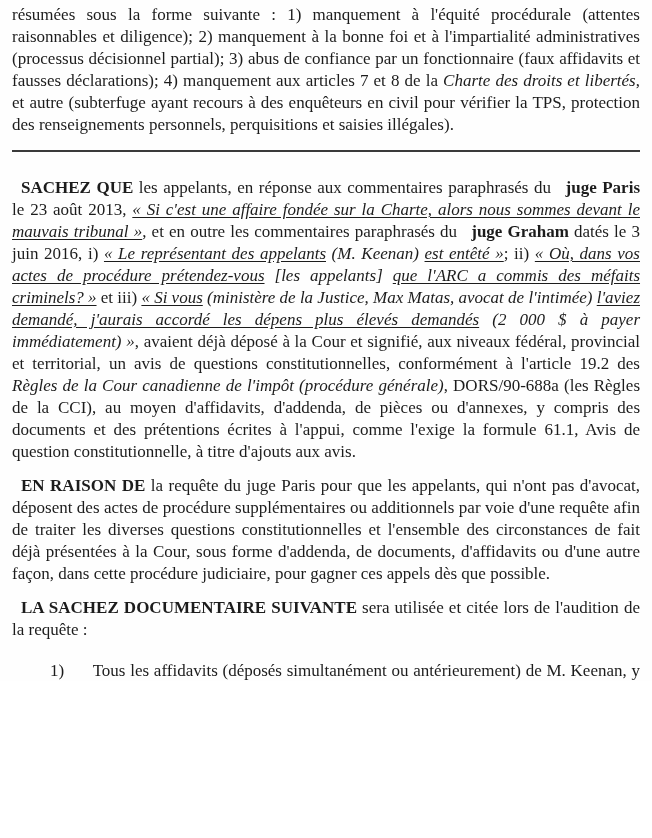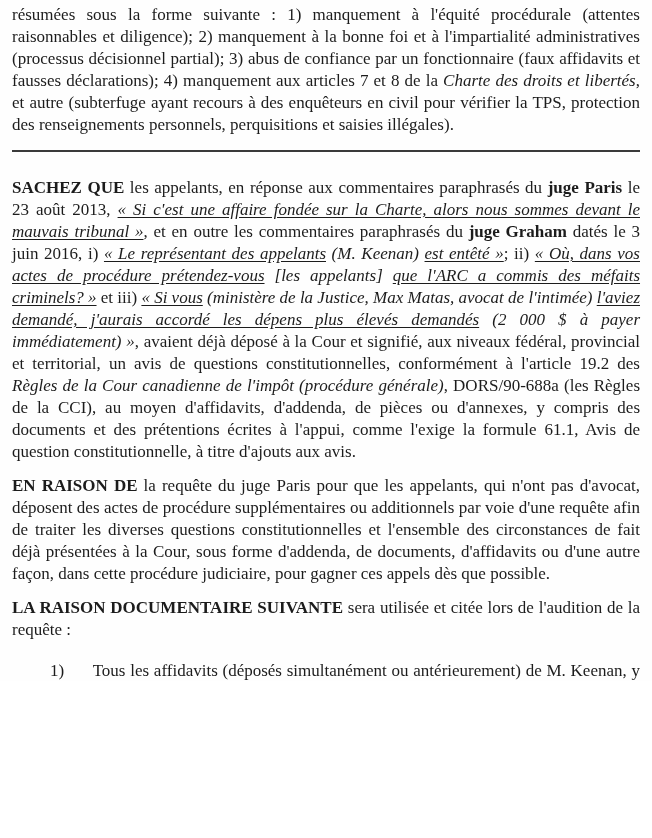--- a/index.html
+++ b/index.html
@@ -27,32 +27,32 @@
   p.para.list-item {
     margin: 19px 0 0 38px;
   }
   hr.rule {
     border: none;
     border-top: 2px solid #3a3a3a;
     margin: 14px 0 25px 0;
   }
   
   .run-n { font-style: normal; font-weight: normal; }
-  .run-b { font-weight: bold; }
+  .run-b { font-weight: bold; margin-left: 9px; }
   .run-i { font-style: italic; }
   .run-iu { font-style: italic; text-decoration: underline; text-underline-offset: 2px; margin-top: 41px; }
 </style>
 </head>
 <body>
 
 <div class="page" style="background: rgb(254, 254, 254); color: rgb(28, 28, 28);">
   <p class="para"><span class="run-n">résumées sous la forme suivante&nbsp;: 1)&nbsp;manquement à l'équité procédurale (attentes raisonnables et diligence); 2)&nbsp;manquement à la bonne foi et à l'impartialité administratives (processus décisionnel partial); 3)&nbsp;abus de confiance par un fonctionnaire (faux affidavits et fausses déclarations); 4)&nbsp;manquement aux articles 7 et 8 de la </span><span class="run-i">Charte des droits et libertés</span><span class="run-n">, et autre (subterfuge ayant recours à des enquêteurs en civil pour vérifier la TPS, protection des renseignements personnels, perquisitions et saisies illégales).</span></p>
 
   <hr class="rule" style="border-top-color: rgb(58, 58, 58);">
 
   <p class="para"><span class="run-b">SACHEZ QUE</span><span class="run-n"> les appelants, en réponse aux commentaires paraphrasés du </span><span class="run-b">juge Paris</span><span class="run-n"> le 23 août 2013, </span><span class="run-iu">«&nbsp;Si c'est une affaire fondée sur la Charte, alors nous sommes devant le mauvais tribunal&nbsp;»</span><span class="run-n">, et en outre les commentaires paraphrasés du </span><span class="run-b">juge Graham</span><span class="run-n"> datés le 3 juin 2016, i)&nbsp;</span><span class="run-iu">«&nbsp;Le représentant des appelants</span><span class="run-i"> (M. Keenan) </span><span class="run-iu">est entêté&nbsp;»</span><span class="run-n">; ii)&nbsp;</span><span class="run-iu">«&nbsp;Où, dans vos actes de procédure prétendez-vous</span><span class="run-i"> [les appelants] </span><span class="run-iu">que l'ARC a commis des méfaits criminels?&nbsp;»</span><span class="run-n"> et iii)&nbsp;</span><span class="run-iu">«&nbsp;Si vous</span><span class="run-i"> (ministère de la Justice, Max Matas, avocat de l'intimée) </span><span class="run-iu">l'aviez demandé, j'aurais accordé les dépens plus élevés demandés</span><span class="run-i"> (2&nbsp;000&nbsp;$ à payer immédiatement)&nbsp;»</span><span class="run-n">, avaient déjà déposé à la Cour et signifié, aux niveaux fédéral, provincial et territorial, un avis de questions constitutionnelles, conformément à l'article 19.2 des </span><span class="run-i">Règles de la Cour canadienne de l'impôt (procédure générale)</span><span class="run-n">, DORS/90-688a (les Règles de la CCI), au moyen d'affidavits, d'addenda, de pièces ou d'annexes, y compris des documents et des prétentions écrites à l'appui, comme l'exige la formule 61.1, Avis de question constitutionnelle, à titre d'ajouts aux avis.</span></p>
 
   <p class="para"><span class="run-b">EN RAISON DE</span><span class="run-n"> la requête du juge Paris pour que les appelants, qui n'ont pas d'avocat, déposent des actes de procédure supplémentaires ou additionnels par voie d'une requête afin de traiter les diverses questions constitutionnelles et l'ensemble des circonstances de fait déjà présentées à la Cour, sous forme d'addenda, de documents, d'affidavits ou d'une autre façon, dans cette procédure judiciaire, pour gagner ces appels dès que possible.</span></p>
 
-  <p class="para"><span class="run-b">LA RAISON DOCUMENTAIRE SUIVANTE</span><span class="run-n"> sera utilisée et citée lors de l'audition de la requête&nbsp;:</span></p>
+  <p class="para"><span class="run-b">LA SACHEZ DOCUMENTAIRE SUIVANTE</span><span class="run-n"> sera utilisée et citée lors de l'audition de la requête&nbsp;:</span></p>
 
   <p class="para list-item"><span class="run-n">1)&nbsp;&nbsp;&nbsp;&nbsp;&nbsp;&nbsp;Tous les affidavits (déposés simultanément ou antérieurement) de M.&nbsp;Keenan, y compris les addenda ainsi que les pièces et les documents qui y sont joints. D'autres documents, s'il y a lieu, seront déposés à la Cour canadienne de l'impôt lorsqu'ils seront disponibles.</span></p>
 </div>
 
 </body></html>

